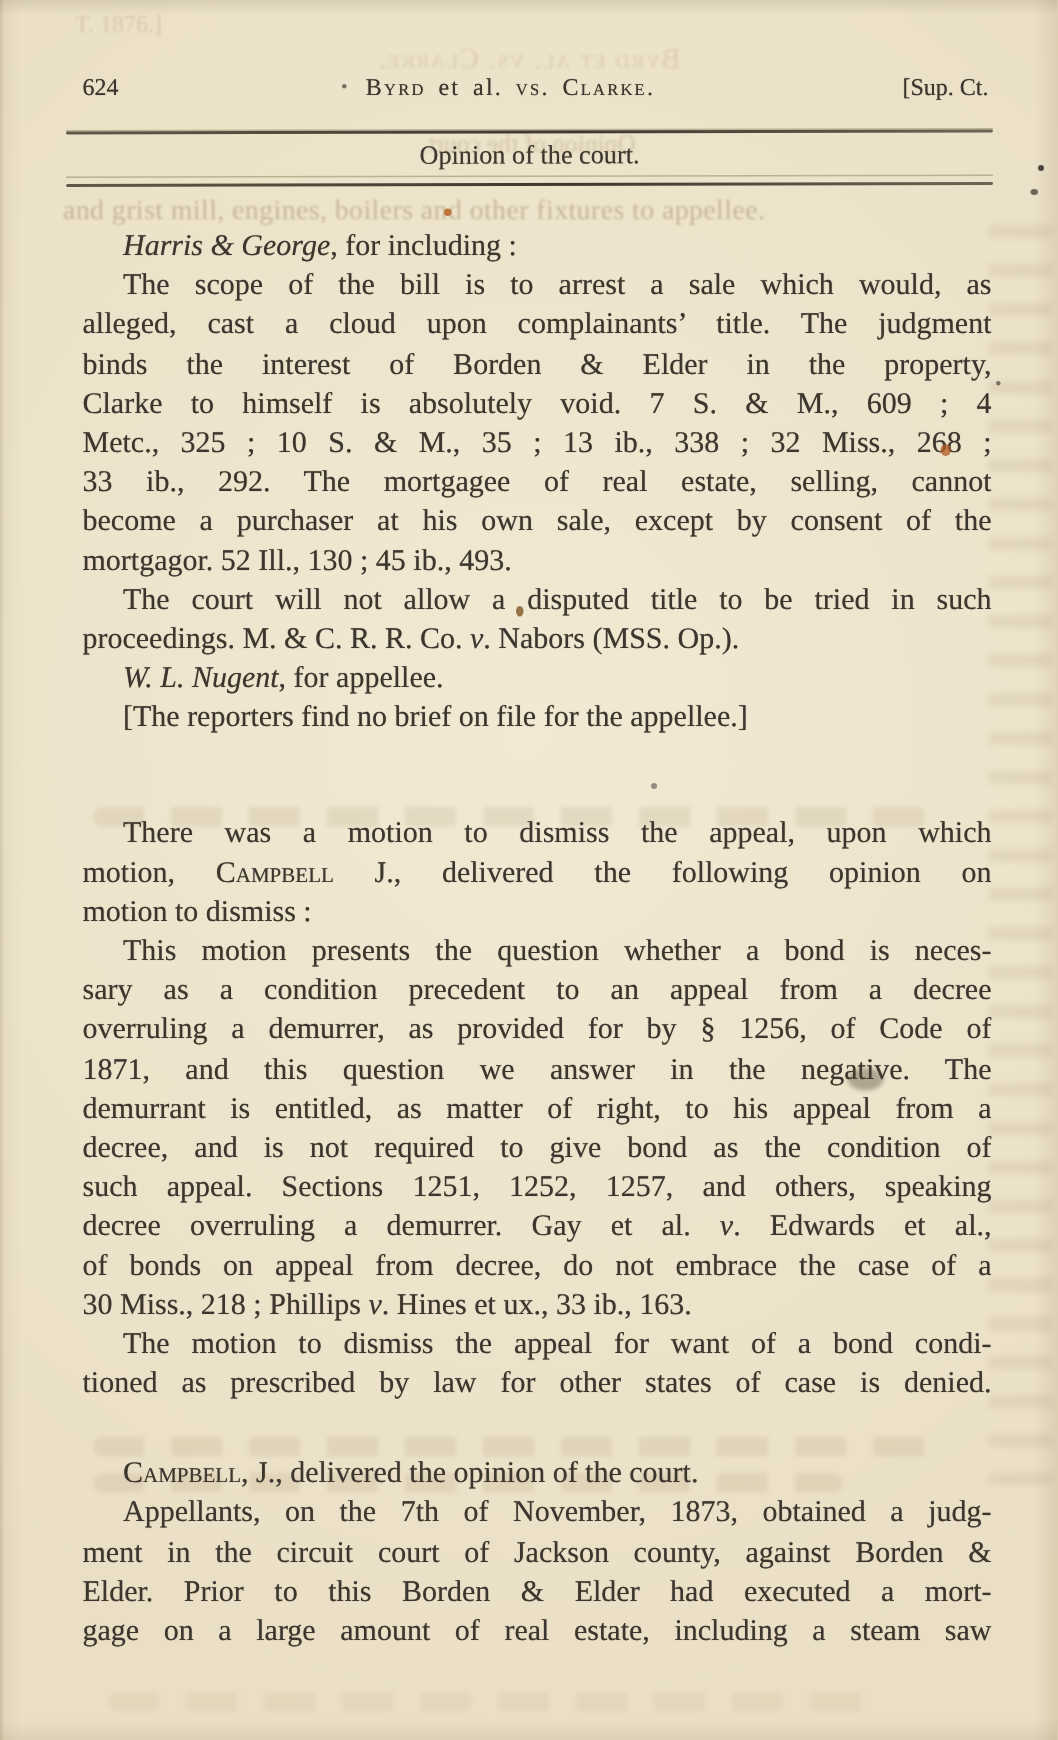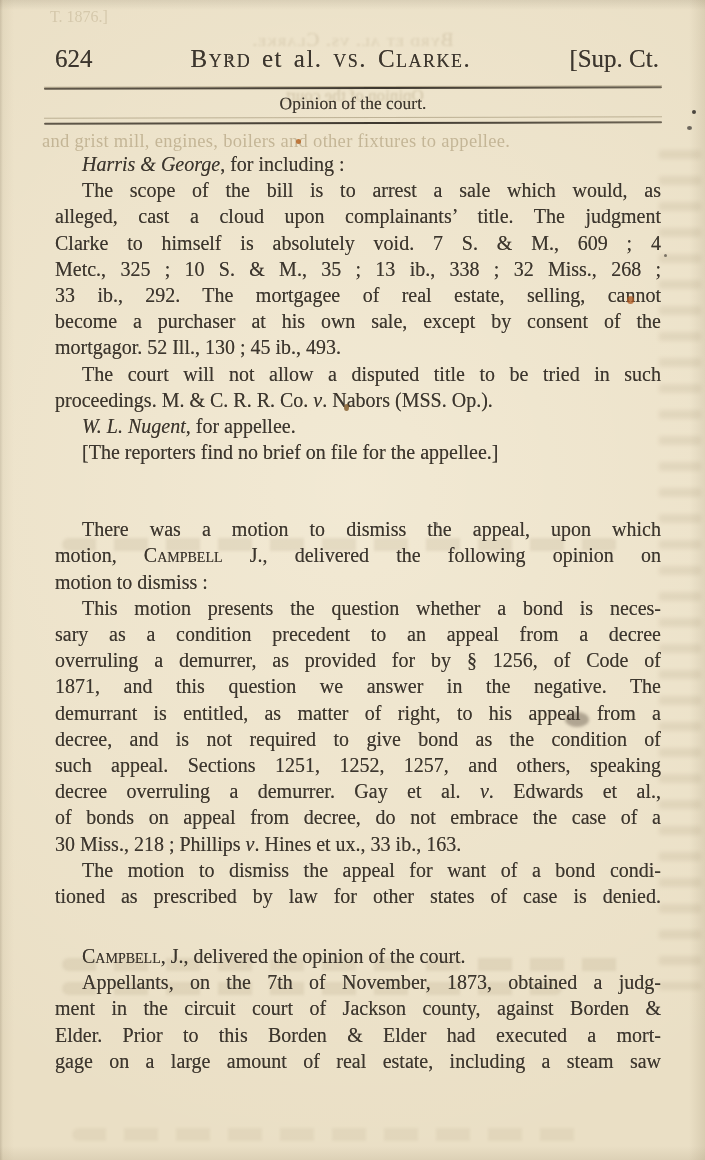--- a/index.html
+++ b/index.html
@@ -16,21 +16,21 @@
       linear-gradient(180deg, rgba(140,128,104,0.22) 0px, rgba(0,0,0,0) 10px),
       linear-gradient(0deg, rgba(150,135,104,0.16) 0px, rgba(0,0,0,0) 14px),
       #eadfc5;
     overflow:hidden;
   }
 
   
   .running-head {
     position:absolute; left:55px; right:46px; top:46px; height:27px;
     display:flex; justify-content:space-between; align-items:baseline;
-    font-size:25px; line-height:26px;
+    font-size:16px; line-height:26px;
     text-shadow:0 0 0.6px rgba(62,54,44,0.65);
     gap:40px;
   }
   .case-title { letter-spacing:1.5px; word-spacing:3px; }
   .sc { font-variant:small-caps; }
   .i  { font-style:italic; }
 
   
   .head-rules { position:absolute; left:44px; right:43px; top:86px; transform:rotate(-0.12deg); }
   .rule-faint { height:1px; background:rgba(142,127,96,0.5); }
@@ -120,20 +120,21 @@
     <div class="rule-dark"></div>
   </div>
 
   <main class="opinion-body">
       <div class="para">
         <div class="line ind"><span class="i">Harris &amp; George</span><span>, for including :</span></div>
       </div>
       <div class="para">
         <div class="line ind just"><span>The scope of the bill is to arrest a sale which would, as</span></div>
         <div class="line just"><span>alleged, cast a cloud upon complainants’ title.  The judgment</span></div>
+        <div class="line just"><span>binds the interest of Borden &amp; Elder in the property,</span></div>
         <div class="line just"><span>Clarke to himself is absolutely void.  7 S. &amp; M., 609 ; 4</span></div>
         <div class="line just"><span>Metc., 325 ; 10 S. &amp; M., 35 ; 13 ib., 338 ; 32 Miss., 268 ;</span></div>
         <div class="line just"><span>33 ib., 292.  The mortgagee of real estate, selling, cannot</span></div>
         <div class="line just"><span>become a purchaser at his own sale, except by consent of the</span></div>
         <div class="line"><span>mortgagor.  52 Ill., 130 ; 45 ib., 493.</span></div>
       </div>
       <div class="para">
         <div class="line ind just"><span>The court will not allow a disputed title to be tried in such</span></div>
         <div class="line"><span>proceedings.  M. &amp; C. R. R. Co. </span><span class="i">v</span><span>. Nabors (MSS. Op.).</span></div>
       </div>

